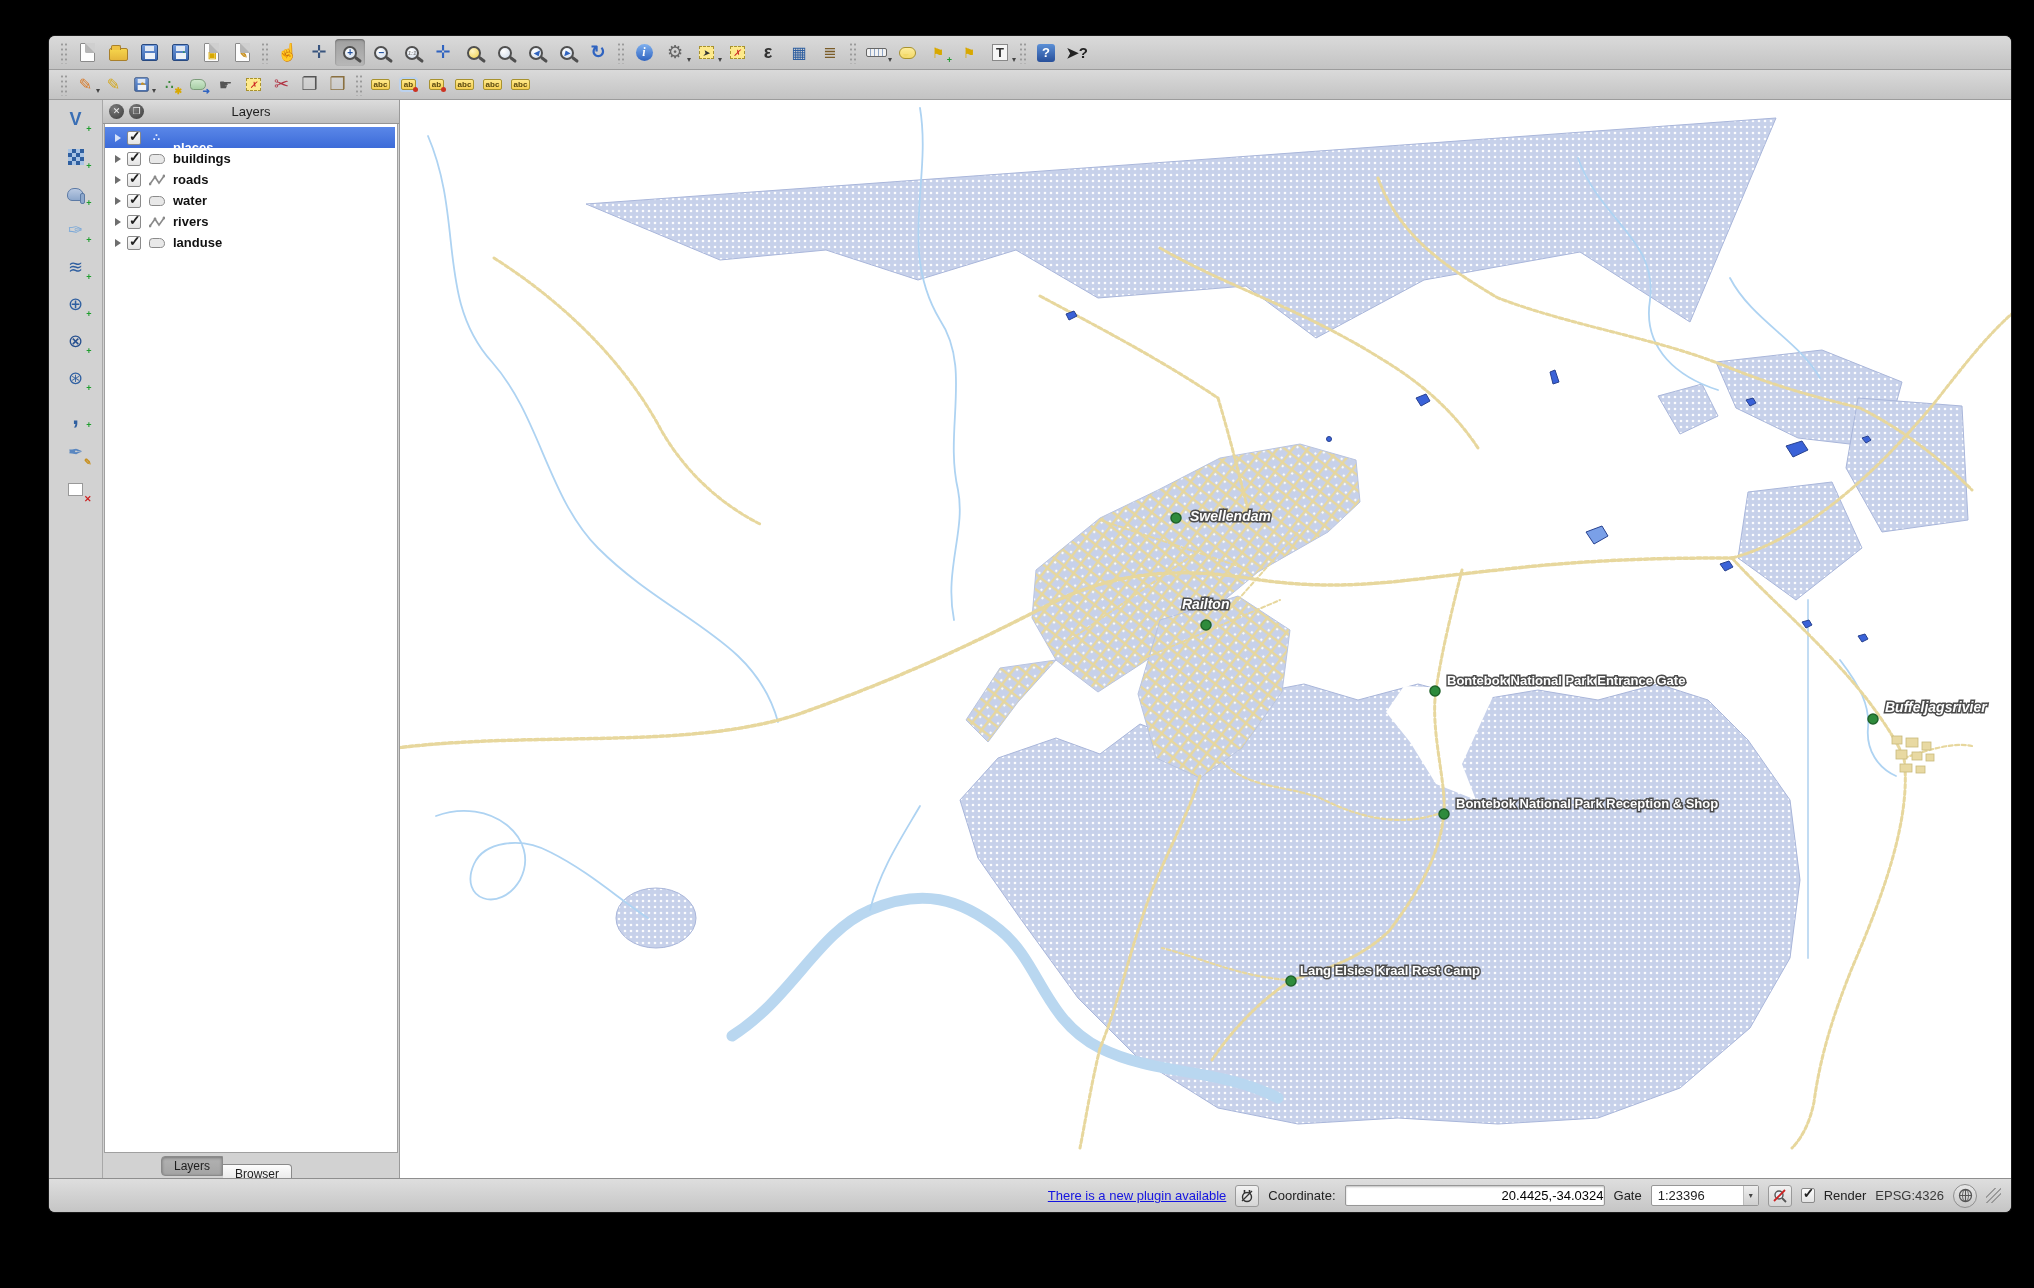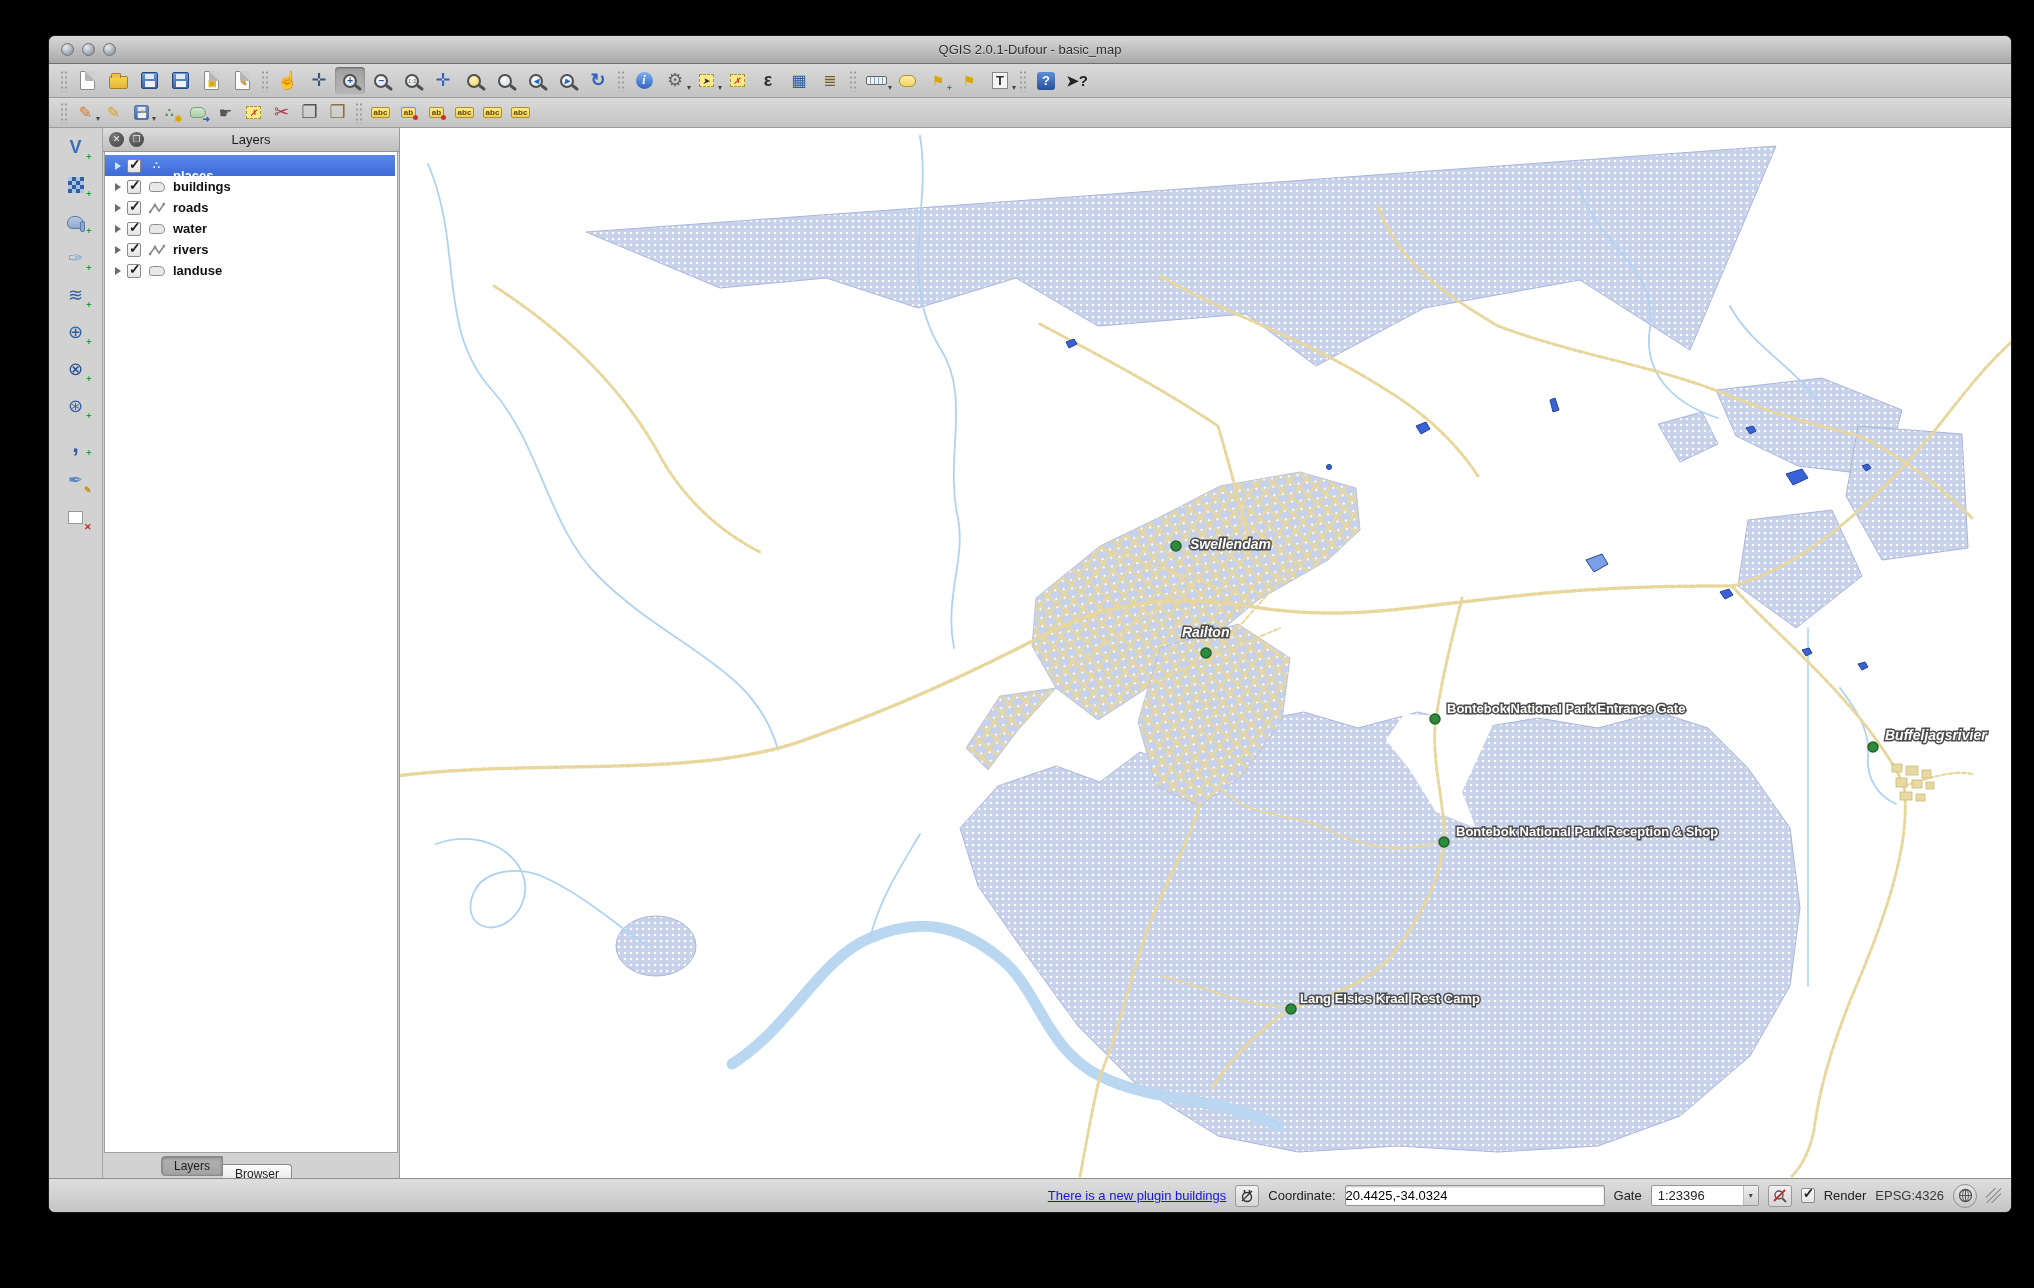--- a/index.html
+++ b/index.html
@@ -120,45 +120,37 @@
   .mlbl.it { font-style:italic; font-size:14px; }
 
   
   #status-bar { height:34px; flex:0 0 34px; background:linear-gradient(#dedede,#c5c5c5); border-top:1px solid #8f8f8f;
                 display:flex; align-items:center; padding:0 10px; font-size:13px; color:#222; gap:9px; }
   #sb-right { margin-left:auto; display:flex; align-items:center; gap:9px; }
   #plugin-link { color:#1515e0; text-decoration:underline; }
   .sb-iconbtn { width:24px; height:22px; border:1px solid #9a9a9a; border-radius:3px; background:linear-gradient(#f2f2f2,#d5d5d5);
                 display:flex; align-items:center; justify-content:center; }
   #coordinate-input { width:260px; height:21px; border:1px solid #979797; border-radius:2px; background:#fff;
-                      box-shadow:inset 0 1px 2px rgba(0,0,0,.25); text-align:left; font-size:13px; font-family:"Liberation Sans",sans-serif; }
+                      box-shadow:inset 0 1px 2px rgba(0,0,0,.25); text-align:right; font-size:13px; font-family:"Liberation Sans",sans-serif; }
   #scale-combo { width:108px; height:21px; border:1px solid #979797; border-radius:2px; background:#fff; display:flex; align-items:center; }
   #scale-combo .val { flex:1; padding-left:6px; font-size:13px; }
   #scale-combo .arrow { width:15px; height:100%; border-left:1px solid #bbb; background:linear-gradient(#efefef,#cfcfcf);
                         font-size:8px; display:flex; align-items:center; justify-content:center; color:#444; }
   #render-check { width:15px; height:15px; }
   #crs-button { width:24px; height:24px; border-radius:50%; border:1px solid #8f8f8f; background:linear-gradient(#e8e8e8,#c8c8c8);
                 display:flex; align-items:center; justify-content:center; }
   #epsg-text { color:#3a3a3a; }
   #resize-grip { width:15px; height:15px; background:
      linear-gradient(135deg, transparent 0 6px, #9a9a9a 6px 7.5px, transparent 7.5px 10px, #9a9a9a 10px 11.5px, transparent 11.5px 14px, #9a9a9a 14px 15.5px, transparent 0); }
 </style>
 </head>
 <body>
 
 <div id="window">
 
-  <div id="titlebar">
-    <div class="traffic">
-      <span class="tl"></span>
-      <span class="tl"></span>
-      <span class="tl"></span>
-    </div>
-    <span id="title-text">QGIS 2.0.1-Dufour - basic_map</span>
-  </div>
 
   <div id="toolbar-main" class="toolbar">
     <span class="handle"></span>
     <button class="tbtn">
         <span class="ic-page"></span>
       </button>
     <button class="tbtn">
         <span class="ic-folder"></span>
       </button>
     <button class="tbtn">
@@ -555,21 +547,21 @@
           <text class="mlbl it" x="1485" y="612">Buffeljagsrivier</text>
           <text class="mlbl" x="1056" y="708">Bontebok National Park Reception &amp; Shop</text>
           <text class="mlbl" x="900" y="875">Lang Elsies Kraal Rest Camp</text>
         </g>
       </svg>
     </div>
   </div>
 
   <div id="status-bar">
     <div id="sb-right">
-      <a href="#" id="plugin-link">There is a new plugin buildings</a>
+      <a href="#" id="plugin-link">There is a new plugin available</a>
       <button class="sb-iconbtn">
         <svg width="14" height="14" viewBox="0 0 14 14">
             <circle cx="7" cy="8" r="4.5" fill="none" stroke="#333" stroke-width="1.4"></circle>
             <path d="M4.5,4 L4.5,1 M9.5,4 L9.5,1" stroke="#333" stroke-width="1.6"></path>
             <path d="M2,12 L12,2" stroke="#333" stroke-width="1.2"></path>
           </svg>
       </button>
       <span>Coordinate:</span>
       <input id="coordinate-input" value="20.4425,-34.0324" style="">
       <span>Gate</span>

